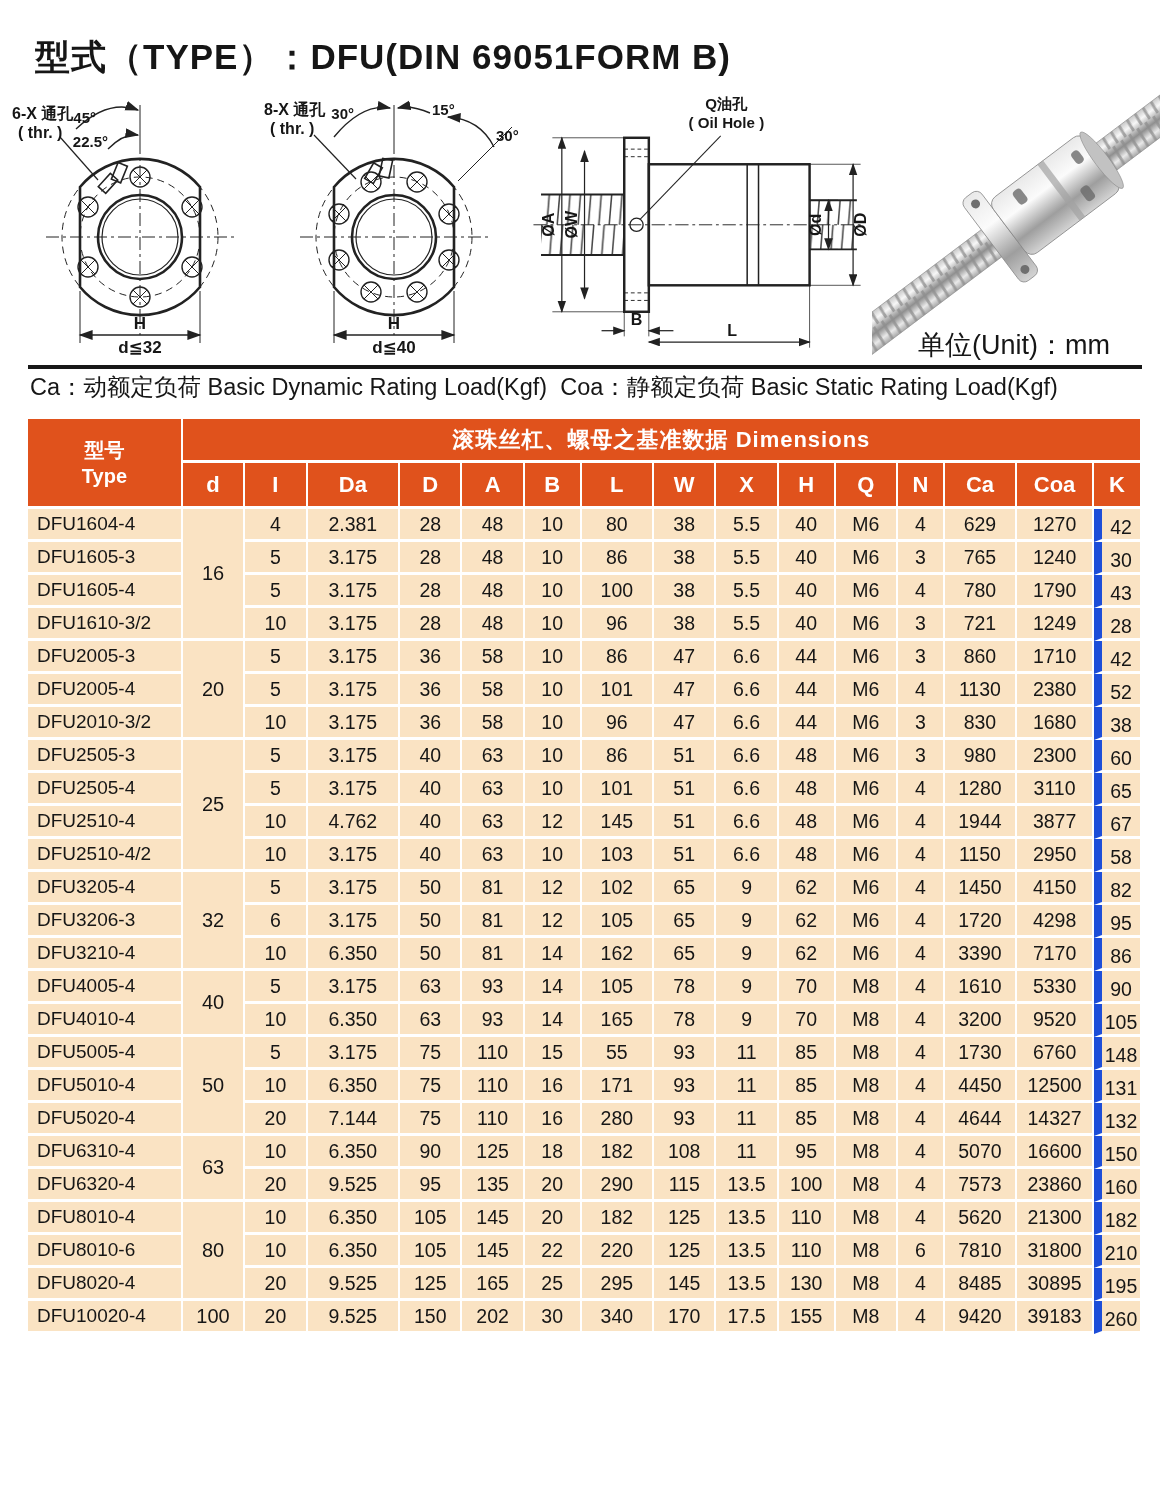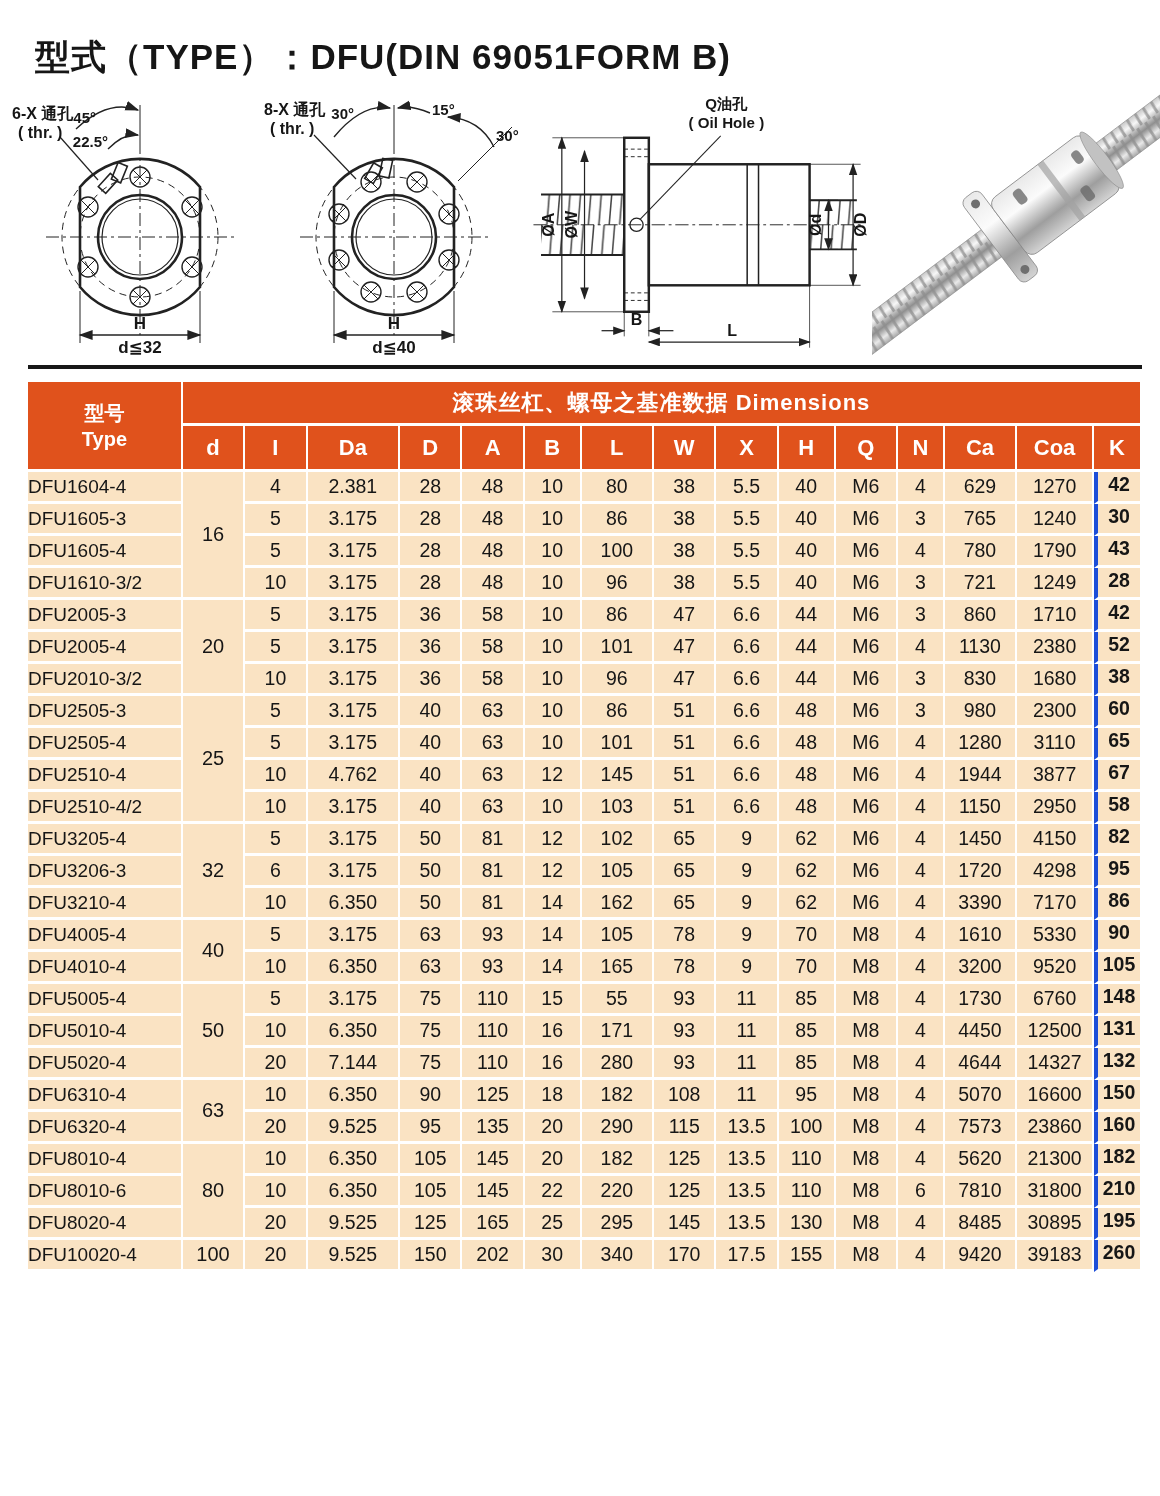--- a/index.html
+++ b/index.html
@@ -21,23 +21,23 @@
 
   .legend { margin:14px 26px 0 30px; font-size:23.5px; line-height:37px; white-space:pre-wrap; }
 
   table.spec { border-collapse:separate; border-spacing:0; table-layout:fixed; width:1114px; margin:13px 12px 0 28px; }
   .spec th, .spec td { border-right:2px solid #fff; border-bottom:3px solid #fff; text-align:center; padding:0; overflow:hidden; }
   .spec th { background:#E0521C; color:#fff; font-weight:bold; }
   .spec td { background:#FAE3C3; font-size:19.5px; height:32px; }
   th.type-head { font-size:20px; line-height:26px; }
   th.dim-title { font-size:22px; height:44px; letter-spacing:1px; }
   th.col-letter { font-size:22px; height:46px; }
-  td.type-col { text-align:left; font-size:19px; }
+  td.type-col { text-align:left; padding-left:9px; font-size:19px; }
   td.d-col { font-size:20px; }
-  td.k-col { border-left:4px solid #1d4ed8; vertical-align:top; padding-top:1px;font-weight:bold; }
+  td.k-col { border-left:8px solid #1d4ed8; vertical-align:top; padding-top:7px; }
 </style>
 </head>
 <body>
 
 <div class="page">
 
   <div class="title">型式（TYPE）：DFU(DIN 69051FORM B)</div>
 
   <div class="drawings">
 
@@ -234,24 +234,26 @@
         <circle cx="123" cy="177" r="4.5" fill="#6f6f6f"></circle>
         <rect x="134" y="101" width="116" height="70" rx="9" fill="url(#gm2)" stroke="#888" stroke-width="0.8"></rect>
         <ellipse cx="250" cy="136" rx="7" ry="35" fill="#c2c2c2" stroke="#8d8d8d" stroke-width="0.6"></ellipse>
         <rect x="196" y="101" width="7" height="70" fill="#a3a3a3" opacity="0.7"></rect>
         <rect x="158" y="108" width="10" height="16" rx="4" fill="#6c6c6c" opacity="0.8"></rect>
         <rect x="214" y="146" width="10" height="16" rx="4" fill="#6c6c6c" opacity="0.8"></rect>
         <rect x="228" y="112" width="9" height="14" rx="4" fill="#6c6c6c" opacity="0.8"></rect>
       </g>
     </svg>
 
+    <div class="unit">单位(Unit)：mm</div>
   </div>
 
   <hr class="divider">
 
+  <div class="legend" style="margin-top:0">Ca：动额定负荷 Basic Dynamic Rating Load(Kgf)  Coa：静额定负荷 Basic Static Rating Load(Kgf)</div>
 
   <table class="spec">
     <colgroup>
       <col style="width:13.9%">
         <col style="width:5.6%">
         <col style="width:5.6%">
         <col style="width:8.3%">
       <col style="width:5.6%">
         <col style="width:5.6%">
         <col style="width:5.1%">

